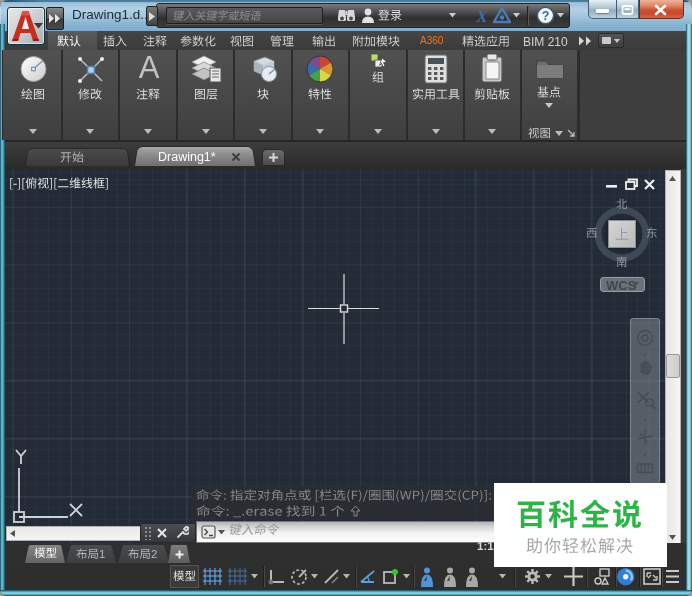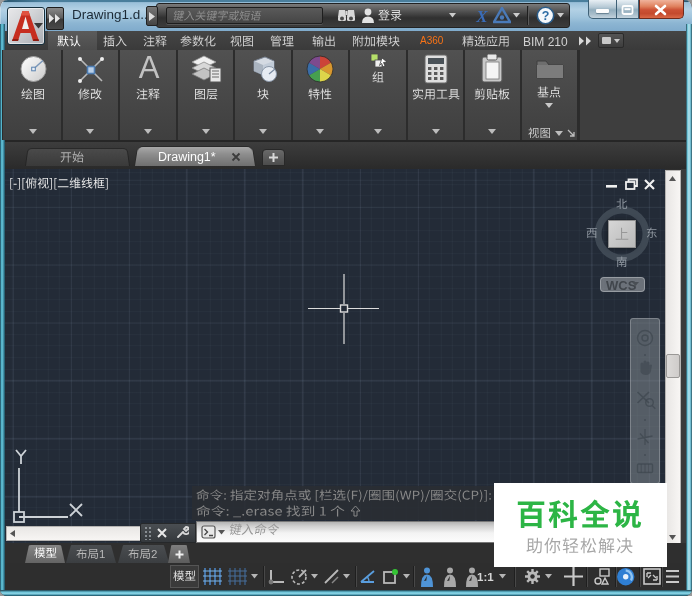--- a/index.html
+++ b/index.html
@@ -541,21 +541,21 @@
 <path d="M3 21 Q3 8.5 9 8.5 Q15 8.5 15 21 Z M9 10 L6 15 L9 14.5 L7.5 20" fill="#4f94d6"></path>
     </svg>
     <svg class="abs" style="left:441px;top:566px" width="18" height="21">
 <circle cx="9" cy="4.5" r="3" fill="#a8a8a8"></circle>
 <path d="M3 21 Q3 8.5 9 8.5 Q15 8.5 15 21 Z M9 10 L6 15 L9 14.5 L7.5 20" fill="#a8a8a8"></path>
     </svg>
     <svg class="abs" style="left:463px;top:566px" width="18" height="21">
 <circle cx="9" cy="4.5" r="3" fill="#a8a8a8"></circle>
 <path d="M3 21 Q3 8.5 9 8.5 Q15 8.5 15 21 Z M9 10 L6 15 L9 14.5 L7.5 20" fill="#a8a8a8"></path>
     </svg>
-    <div class="abs" style="left:477px;top:571px;font-size:11.5px;font-weight:bold;color:#d5d5d5;">1:1</div>
+    <div class="abs" style="left:477px;top:540px;font-size:11.5px;font-weight:bold;color:#d5d5d5;">1:1</div>
     <svg class="abs" style="left:499px;top:574px" width="8" height="6">
       <path d="M0 0 L7 0 L3.5 4.5 Z" fill="#b5b5b5"></path>
     </svg>
     <div class="abs" style="left:514px;top:566px;width:1px;height:21px;background:#1f1f1f;box-shadow:1px 0 0 #484848;"></div>
     <svg class="abs" style="left:523px;top:567px" width="19" height="19">
       <g fill="#b9b9b9">
         <circle cx="9.5" cy="9.5" r="5"></circle>
         <g stroke="#b9b9b9" stroke-width="2.4">
           <path d="M9.5 2 V17 M2 9.5 H17 M4.2 4.2 L14.8 14.8 M14.8 4.2 L4.2 14.8"></path>
         </g>

